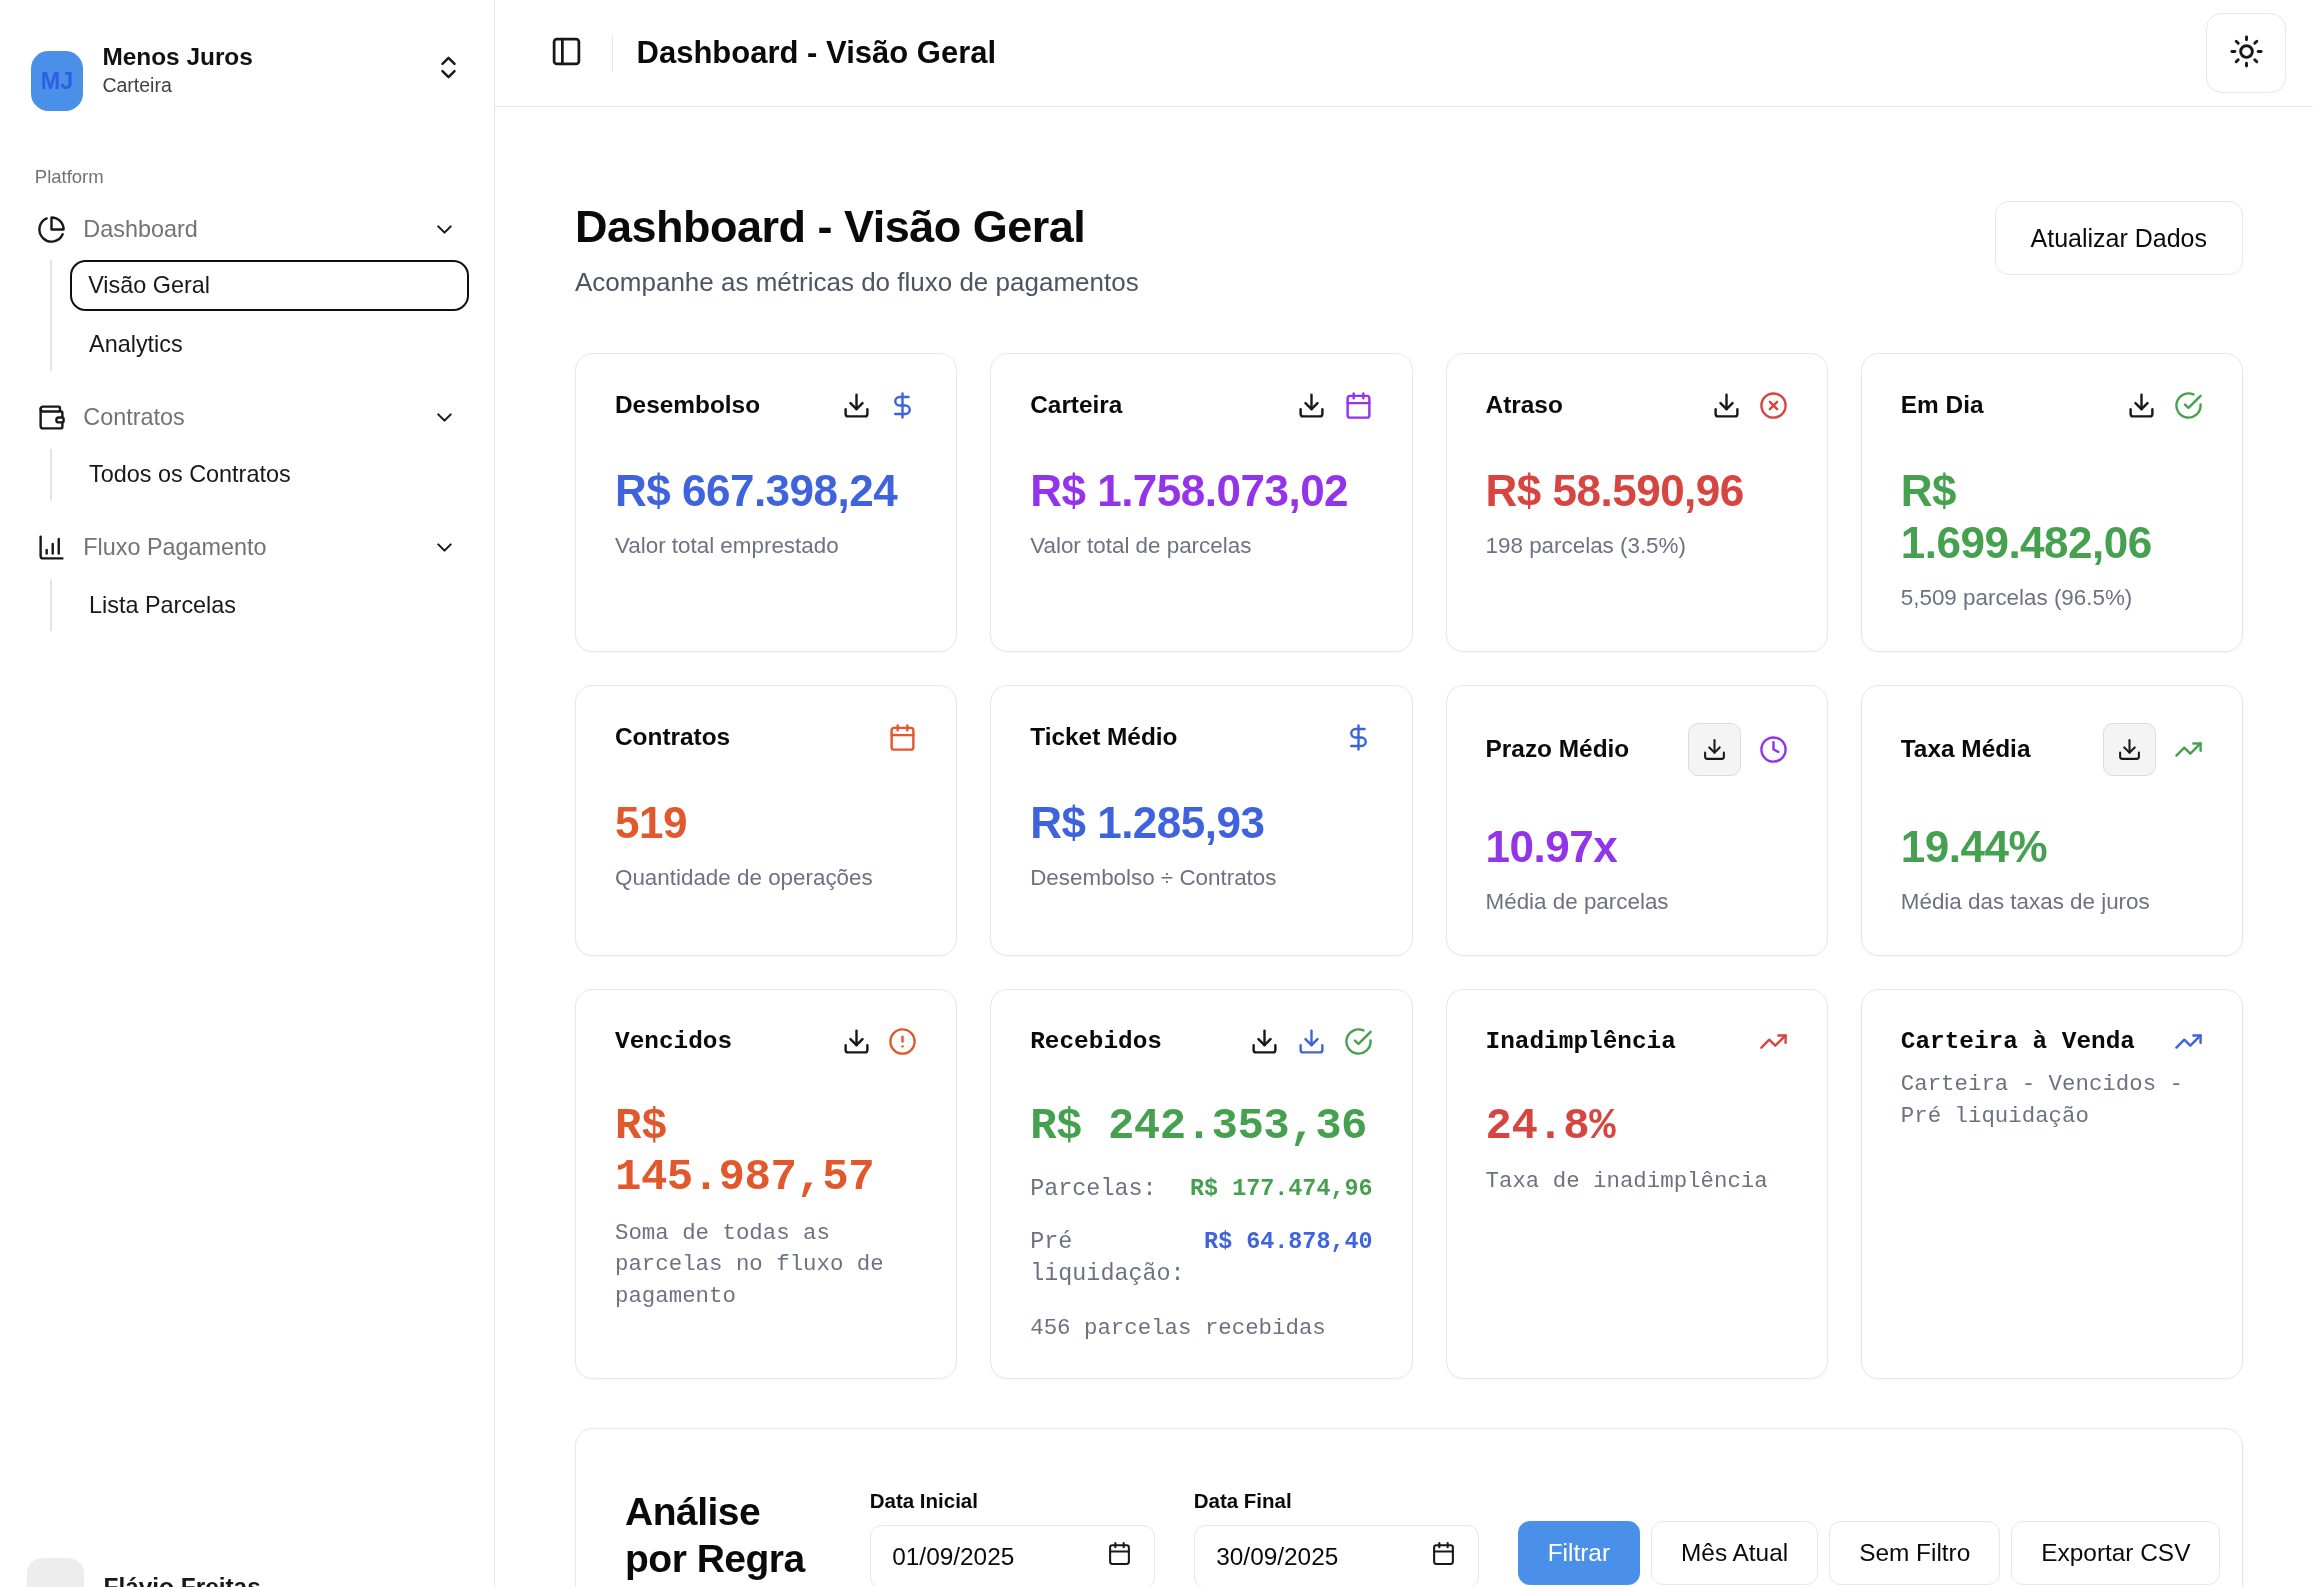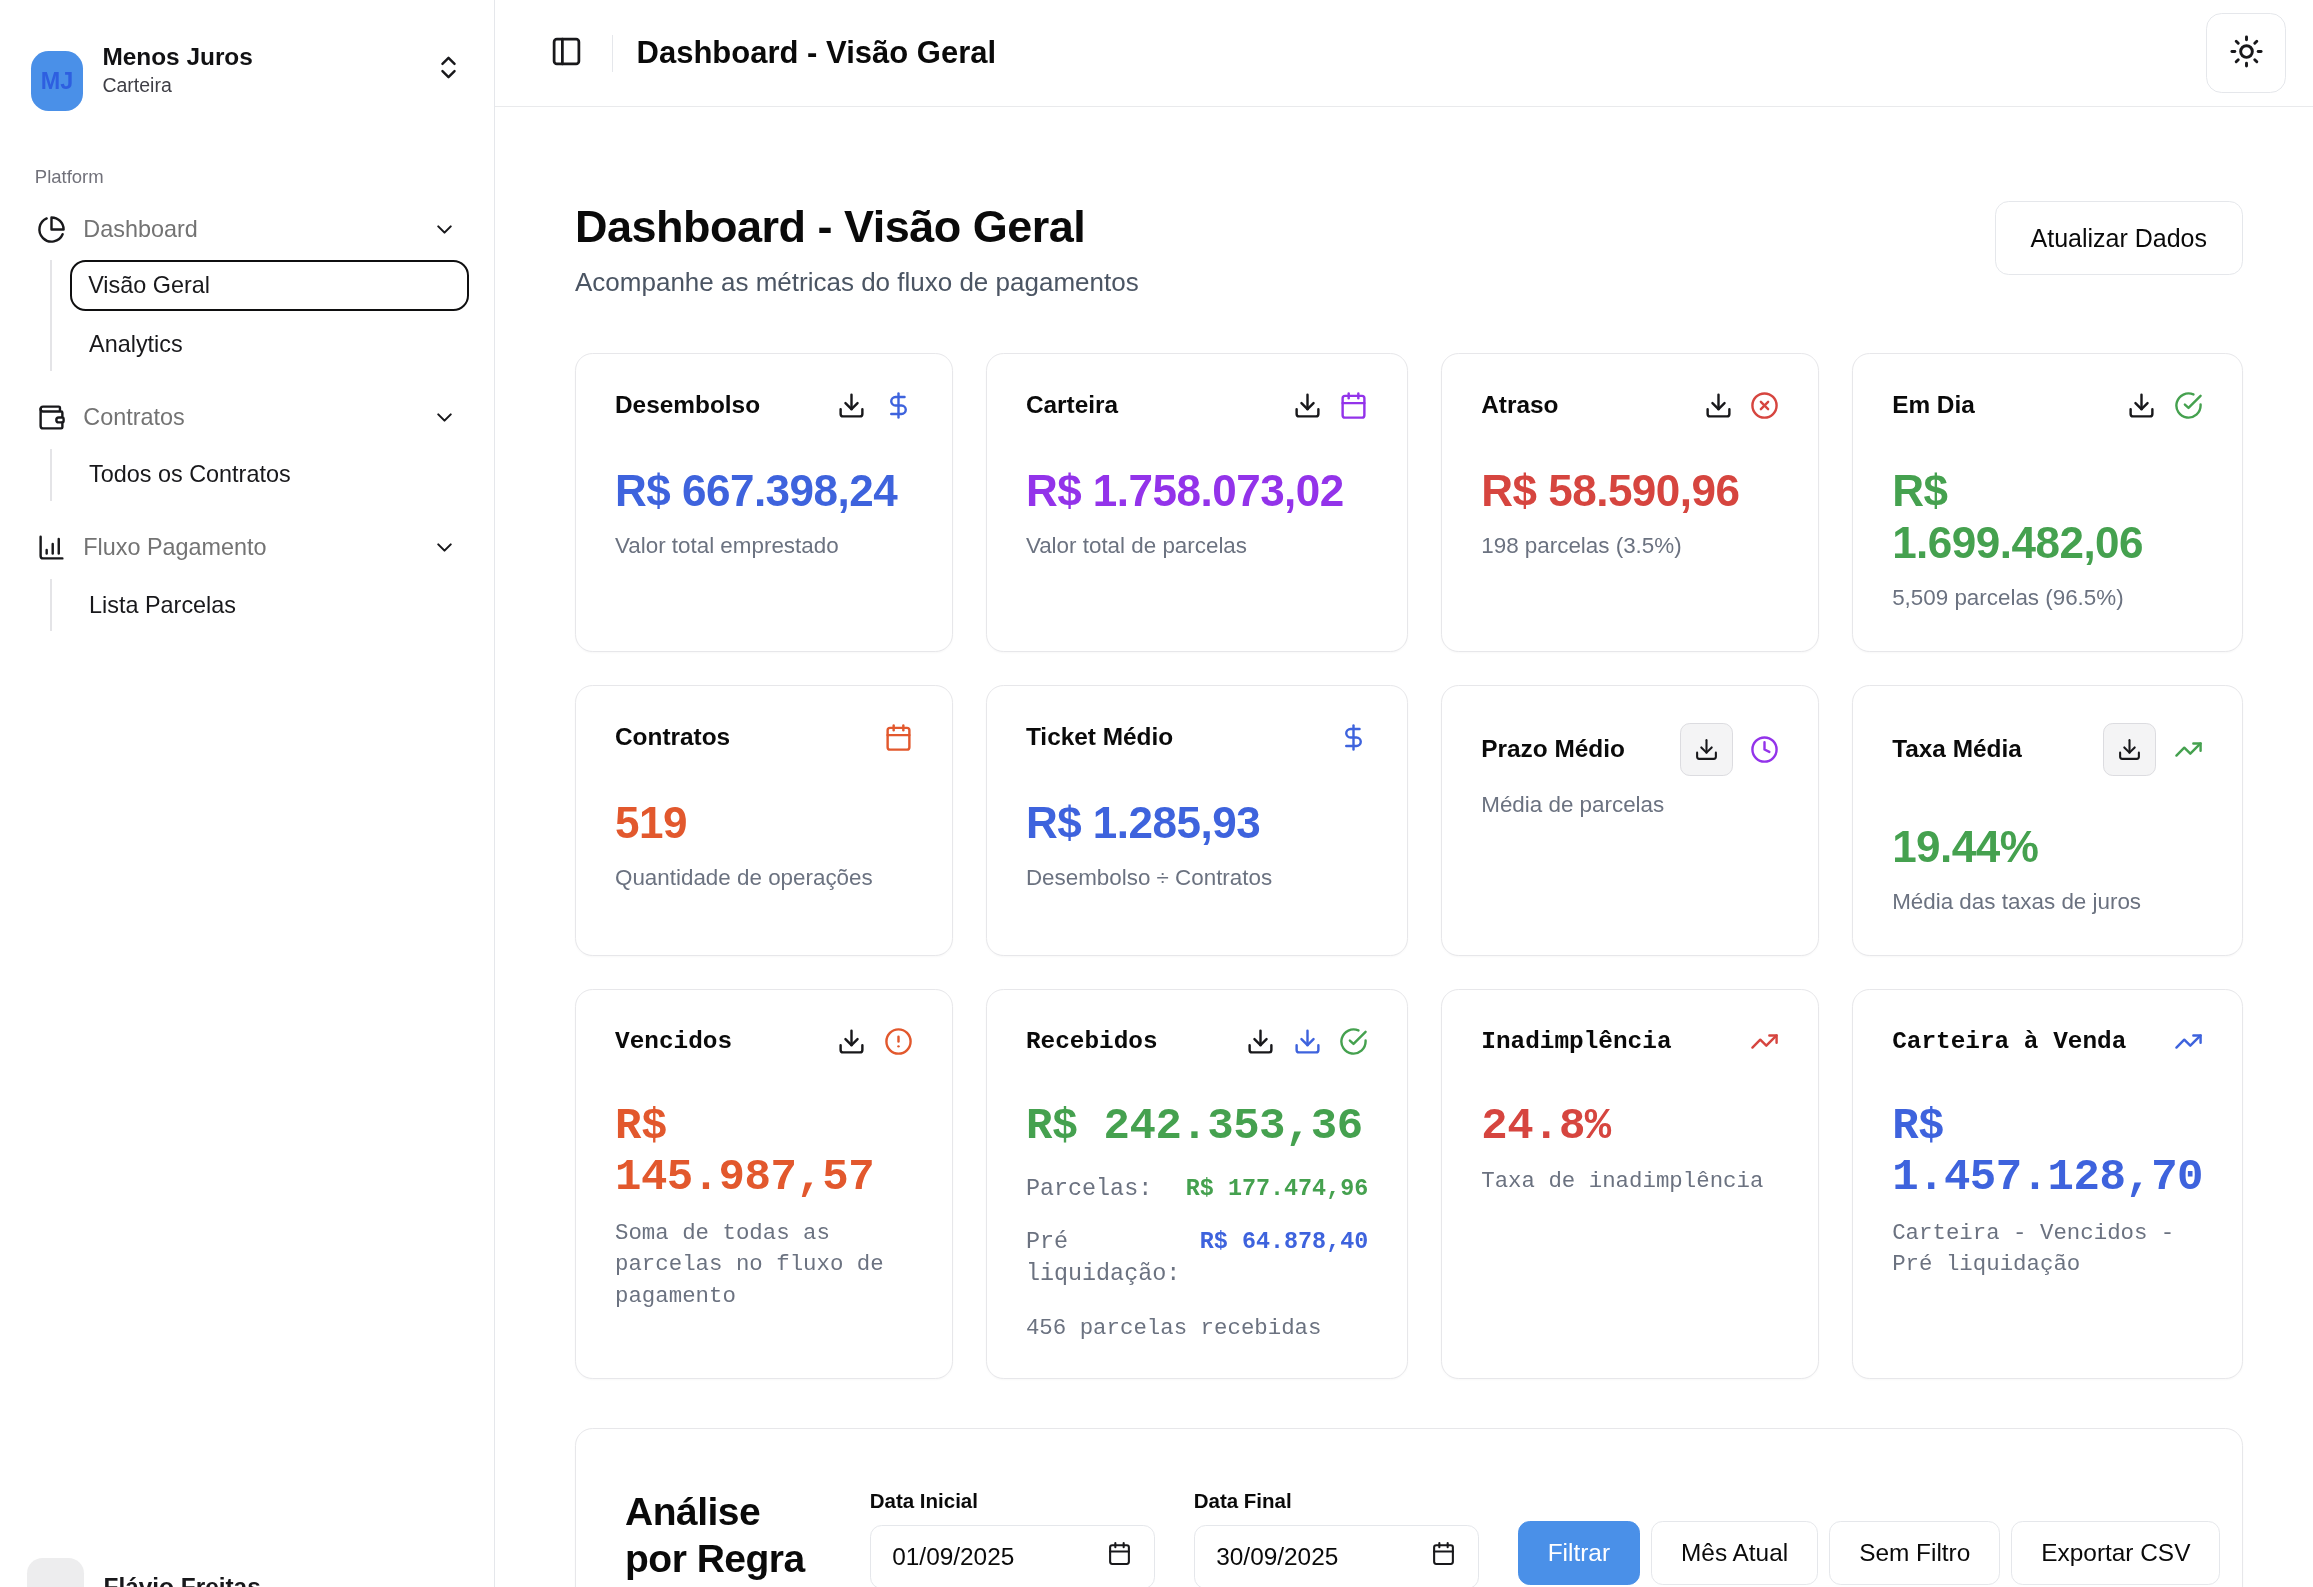--- a/index.html
+++ b/index.html
@@ -405,20 +405,21 @@
                   </svg>
                 </span>
                 <span class="card-icon" style="color: rgb(147, 51, 234);">
                   <svg viewBox="0 0 24 24" fill="none" stroke="currentColor" stroke-width="2" stroke-linecap="round" stroke-linejoin="round">
                     <circle cx="12" cy="12" r="10"></circle>
                     <polyline points="12 6 12 12 16 14"></polyline>
                   </svg>
                 </span>
               </span>
             </div>
+            <div class="card-value" style="color: rgb(147, 51, 234);">10.97x</div>
             <div class="card-sub">Média de parcelas</div>
           </div>
           <div class="card">
             <div class="card-head">
               <span class="card-title">Taxa Média</span>
               <span class="card-icons">
                 <span class="card-icon icon-box" style="color: rgb(24, 24, 27);">
                   <svg viewBox="0 0 24 24" fill="none" stroke="currentColor" stroke-width="2" stroke-linecap="round" stroke-linejoin="round">
                     <path d="M21 15v4a2 2 0 0 1-2 2H5a2 2 0 0 1-2-2v-4"></path>
                     <polyline points="7 10 12 15 17 10"></polyline>
@@ -516,21 +517,20 @@
               <span class="card-title">Carteira à Venda</span>
               <span class="card-icons">
                 <span class="card-icon" style="color: rgb(62, 99, 221);">
                   <svg viewBox="0 0 24 24" fill="none" stroke="currentColor" stroke-width="2" stroke-linecap="round" stroke-linejoin="round">
                     <polyline points="22 7 13.5 15.5 8.5 10.5 2 17"></polyline>
                     <polyline points="16 7 22 7 22 13"></polyline>
                   </svg>
                 </span>
               </span>
             </div>
-            <div class="card-value" style="color: rgb(62, 99, 221);">R$ 1.457.128,70</div>
             <div class="card-sub">Carteira - Vencidos - Pré liquidação</div>
           </div>
         </div>
 
       <section class="analysis">
         <h2 class="analysis-title">Análise por Regra de Pagamento (PMT)</h2>
         <div class="field">
           <span class="field-label">Data Inicial</span>
           <div class="date-input">
             <span>01/09/2025</span>

